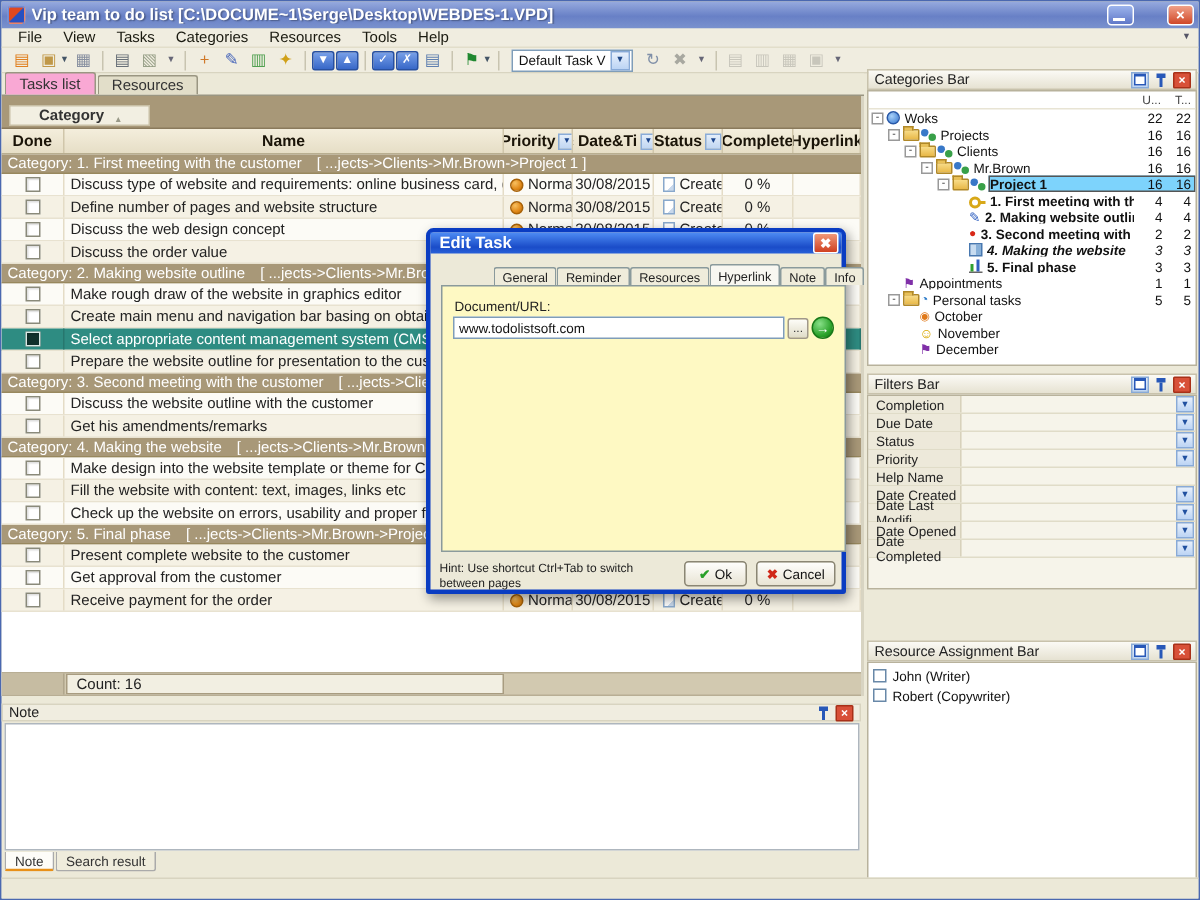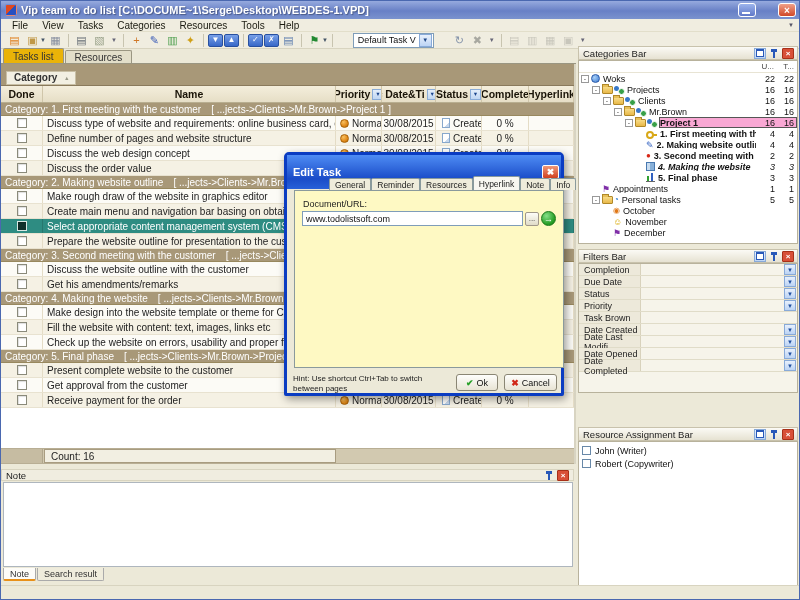--- a/index.html
+++ b/index.html
@@ -30,35 +30,35 @@
   #toolbar{position:absolute;top:31px;left:0;right:0;height:17px;background:#F0EDE0;
     border-bottom:1px solid #D8D4C0;display:flex;align-items:center;padding-left:5px;gap:1px;}
   .ticon{width:17px;height:15px;display:flex;align-items:center;justify-content:center;font-size:11px;line-height:1;}
   .ticon.chip{width:15px;height:13px;font-size:8px;color:#fff !important;border-radius:2px;
     background:linear-gradient(180deg,#78A0E8,#3868C8);border:1px solid #2850A0;}
   .ticon.dis{opacity:.45;}
   .tsep{width:1px;height:13px;background:#C8C4B0;margin:0 3px;}
   .tov{font-size:6px;color:#667;padding:0 2px;}
   .tdd{font-size:6px;color:#456;margin-left:-2px;}
   .tcombo{display:flex;align-items:center;height:15px;background:#fff;border:1px solid #7F9DB9;
-    font-size:9px;color:#111;padding:0 1px 0 4px;margin:0 16px;}
+    font-size:9px;color:#111;padding:0 1px 0 4px;margin:0 4px;}
   .tcombo .arr{width:13px;height:13px;margin-left:3px;display:flex;align-items:center;justify-content:center;
     background:linear-gradient(180deg,#E8F0FC,#BCD4F4);border:1px solid #88AAD8;color:#204888;font-size:6px;}
   
   #doctabs{position:absolute;top:48px;left:0;width:575px;height:15px;background:#ECE9D8;
     border-bottom:1px solid #9A9682;display:flex;align-items:flex-end;padding-left:2px;}
   .dtab{height:13px;display:flex;align-items:center;padding:0 9px;font-size:10px;color:#333;
     border:1px solid #9A9682;border-bottom:none;border-radius:2px 2px 0 0;background:#E2DEC9;margin-right:1px;}
-  .dtab.active{height:15px;background:#eab308;}
+  .dtab.active{height:15px;background:#f9a8d4;}
   
   #main{position:absolute;left:0;top:63px;width:575px;height:400px;background:#fff;border-right:2px solid #D8D4C2;}
   #groupband{position:absolute;left:0;top:0;width:573px;height:22px;background:#A89878;
     border-bottom:1px solid #8A7A5C;padding:3px 0 0 5px;}
-  #groupbtn{display:inline-flex;align-items:center;gap:8px;height:14px;background:#F2EFE2;
-    border:1px solid #C8BFA5;font-size:10px;font-weight:bold;color:#333;padding:0 7px;}
+  #groupbtn{display:inline-flex;align-items:flex-end;gap:8px;height:14px;background:#F2EFE2;
+    border:1px solid #C8BFA5;font-size:10px;font-weight:bold;color:#333;padding:0 19px;}
   .sortmark{font-size:6px;color:#998;}
   #thead{position:absolute;left:0;top:22px;width:573px;height:17px;display:grid;
     grid-template-columns:42px 293px 46px 54px 46px 47px 45px;
     background:linear-gradient(180deg,#F4EEDC,#E6DEC6);border-bottom:1px solid #B8AE90;}
   .th{display:flex;align-items:center;justify-content:center;font-size:10.5px;font-weight:bold;color:#1A1408;
     border-right:1px solid #D0C6AA;gap:2px;overflow:hidden;white-space:nowrap;}
   .harrow{width:11px;height:11px;flex-shrink:0;display:flex;align-items:center;justify-content:center;
     background:linear-gradient(180deg,#E4EEFA,#C0D6F2);border:1px solid #8AACD8;color:#1A448C;font-size:5.5px;}
   .sortg{font-size:8px;color:#444;}
   #tbody{position:absolute;left:0;top:39px;width:573px;}
@@ -110,21 +110,21 @@
   #catcontent{position:absolute;top:14px;left:0;width:220px;height:184px;background:#fff;
     border:1px solid #B8B29C;overflow:hidden;}
   .tree-hdr{height:12px;display:flex;justify-content:flex-end;align-items:center;gap:0;
     border-bottom:1px solid #E8E4D4;font-size:8px;color:#444;padding-right:3px;}
   .tree-hdr span{width:20px;text-align:right;}
   .trow{height:11px;display:flex;align-items:center;font-size:9px;color:#111;white-space:nowrap;}
   .exp{width:8px;height:8px;flex-shrink:0;border:1px solid #999;background:#fff;font-size:7px;line-height:6px;
     text-align:center;color:#333;margin-right:2px;}
   .exp-sp{width:10px;flex-shrink:0;}
   .rest{flex:1;display:flex;align-items:center;height:100%;border:1px solid transparent;padding-right:2px;overflow:hidden;}
-  .trow.sel .rest{border-color:#555;background:#f9a8d4;}
+  .trow.sel .rest{border-color:#555;background:#7dd3fc;}
   .lbl{flex:1;overflow:hidden;}
   .lbl.b{font-weight:bold;}
   .num{width:19px;text-align:right;flex-shrink:0;}
   .i-globe{width:9px;height:9px;border-radius:50%;flex-shrink:0;margin-right:2px;
     background:radial-gradient(circle at 35% 35%,#A8D0F8,#3878D0);border:1px solid #2858A8;}
   .i-folder{width:11px;height:8px;flex-shrink:0;margin-right:1px;position:relative;border-radius:1px;
     background:linear-gradient(180deg,#F8DC88,#E8B848);border:1px solid #B08828;}
   .i-folder::before{content:"";position:absolute;top:-3px;left:-1px;width:5px;height:2px;background:#E8C058;
     border:1px solid #B08828;border-bottom:none;}
   .i-ppl{width:10px;height:9px;position:relative;flex-shrink:0;margin-right:2px;}
@@ -153,21 +153,21 @@
   .fval{flex:1;height:100%;}
   .farrow{width:12px;height:11px;margin-right:1px;display:flex;align-items:center;justify-content:center;
     background:linear-gradient(180deg,#E8F0FC,#BCD4F4);border:1px solid #88AAD8;color:#2050A0;font-size:6px;}
   #reshead{top:381px;}
   #rescontent{position:absolute;top:395px;left:0;width:220px;height:146px;background:#fff;border:1px solid #B8B29C;padding-top:2px;}
   .rrow{height:13px;display:flex;align-items:center;gap:4px;padding-left:3px;font-size:9px;color:#111;}
   .rcb{width:9px;height:9px;border:1px solid #6888A8;background:#fff;flex-shrink:0;}
   
   #dialog{position:absolute;left:283px;top:151px;width:280px;height:244px;background:#ECE9D8;z-index:50;
     border:3px solid #0A3CC2;border-radius:5px 5px 2px 2px;box-shadow:2px 3px 8px #00000066;}
-  .dlg-title{height:34px;display:flex;align-items:center;padding:0 2px 0 6px;color:#fff;font-weight:bold;font-size:11px;
+  .dlg-title{height:14px;display:flex;align-items:center;padding:0 2px 0 6px;color:#fff;font-weight:bold;font-size:11px;
     background:linear-gradient(180deg,#4E8CF4,#1A4CC8 70%,#2860D8);}
   .dlg-close{margin-left:auto;width:17px;height:14px;display:flex;align-items:center;justify-content:center;
     background:linear-gradient(180deg,#F09878,#D04020);border:1px solid #fff;border-radius:2px;
     color:#fff;font-size:9px;font-weight:bold;}
   .dlg-tabs{position:absolute;left:7px;top:21px;height:14px;display:flex;align-items:flex-end;padding-left:35px;}
   .dtab2{height:12px;display:flex;align-items:center;padding:0 5px;font-size:8.5px;color:#222;
     border:1px solid #8A9A9C;border-bottom:none;border-radius:2px 2px 0 0;background:#EFECDB;}
   .dtab2.active{height:14px;background:#F8F7F1;position:relative;z-index:2;}
   .dlg-page{position:absolute;left:7px;top:35px;width:270px;height:178px;background:#fef9c3;border:1px solid #8A9A9C;}
   .dlg-label{position:absolute;left:8px;top:8px;font-size:9px;color:#222;}
@@ -785,21 +785,21 @@
           <span class="flabel">Status</span>
           <span class="fval"></span>
           <span class="farrow">▼</span>
         </div>
         <div class="frow">
           <span class="flabel">Priority</span>
           <span class="fval"></span>
           <span class="farrow">▼</span>
         </div>
         <div class="frow">
-          <span class="flabel">Task Brown</span>
+          <span class="flabel">Help Name</span>
           <span class="fval"></span>
         </div>
         <div class="frow">
           <span class="flabel">Date Created</span>
           <span class="fval"></span>
           <span class="farrow">▼</span>
         </div>
         <div class="frow">
           <span class="flabel">Date Last Modifi</span>
           <span class="fval"></span>

